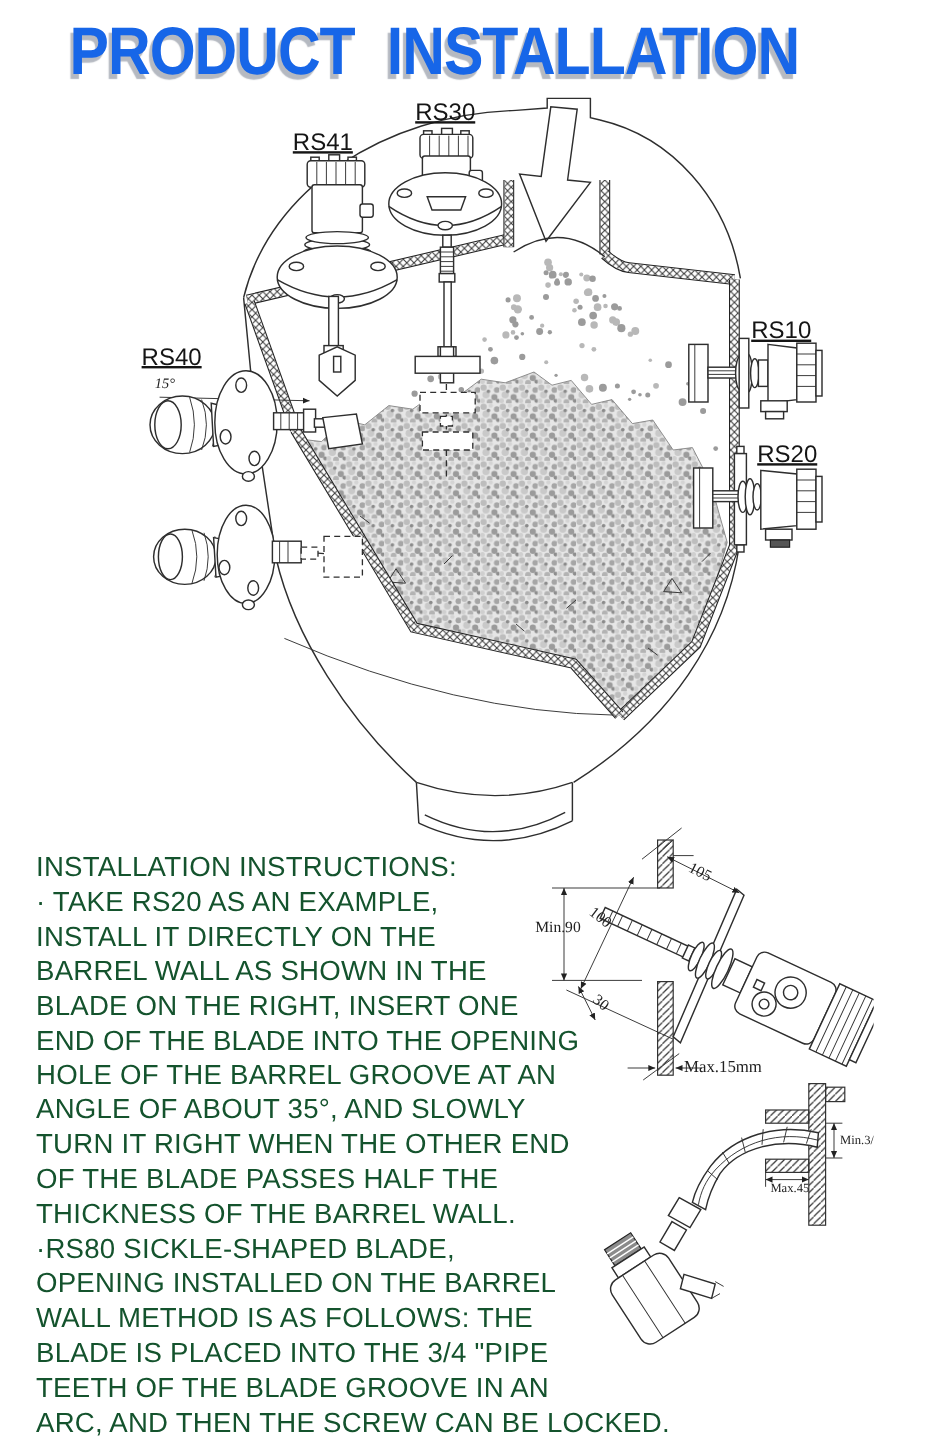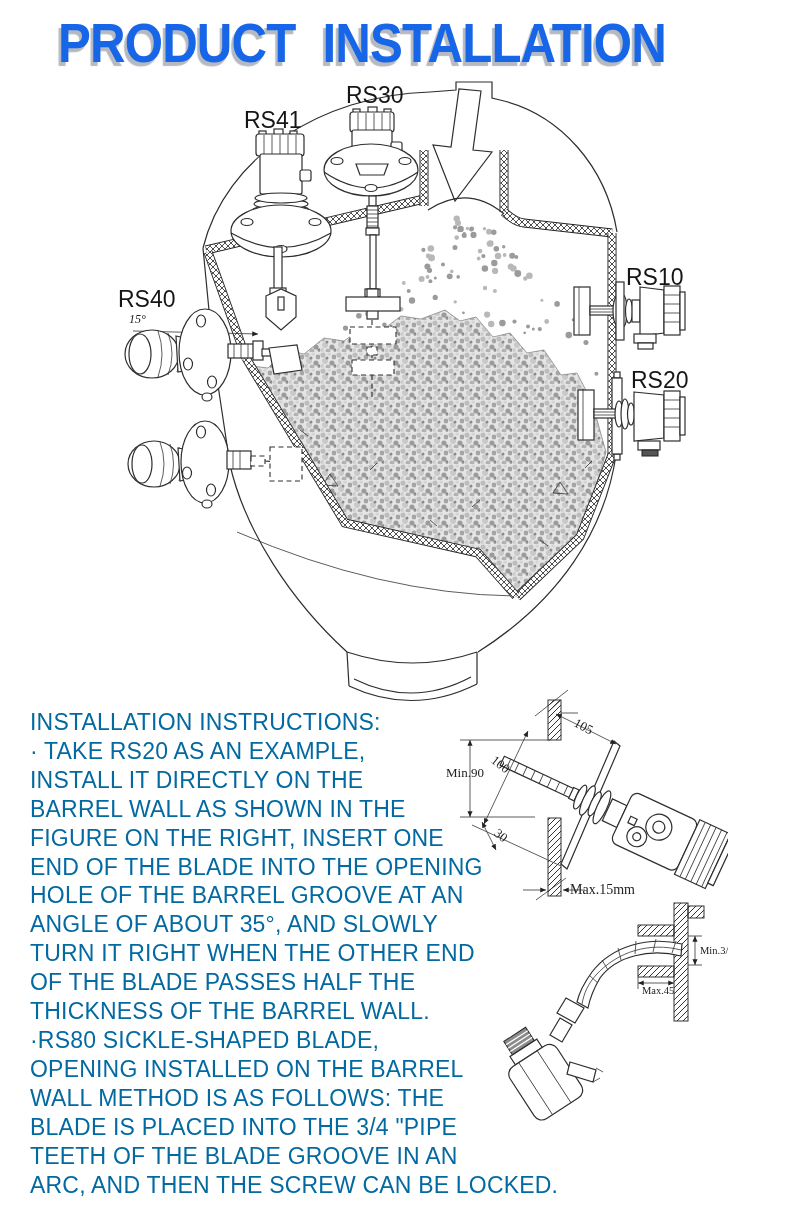--- a/index.html
+++ b/index.html
@@ -5,26 +5,26 @@
   html,body{margin:0;padding:0;background:#fff;}
   .page{position:relative;width:728px;height:1212px;background:#ffffff;overflow:hidden;
         font-family:"Liberation Sans","DejaVu Sans",sans-serif;}
   .title{position:absolute;left:58px;top:10px;margin:0;
          font-family:"Liberation Sans","DejaVu Sans",sans-serif;
          font-size:56px;font-weight:900;letter-spacing:-1px;word-spacing:16px;
          color:var(--title-blue,#1766e8);
          transform:scaleX(.88);transform-origin:left top;white-space:nowrap;
          text-shadow:-3px 4px 1px rgba(120,128,142,.55);}
   .art{position:absolute;left:0;top:0;}
-  .lbl{position:absolute;font-size:23px;line-height:1;color:#151515;white-space:nowrap;}
+  .lbl{position:absolute;font-size:20px;line-height:1;color:#151515;white-space:nowrap;text-decoration:underline;}
   .dim{position:absolute;font-family:"Liberation Serif","DejaVu Serif",serif;
        font-size:13px;line-height:1;color:#222;white-space:nowrap;transform-origin:left top;}
   .dim.small{font-size:10.5px;}
   .instructions{position:absolute;left:30px;top:708px;}
-  .iline{font-size:23px;line-height:28.9px;letter-spacing:.2px;color:#0369a1;white-space:nowrap;}
+  .iline{font-size:23px;line-height:28.9px;letter-spacing:.2px;color:#14532d;white-space:nowrap;}
   svg .ln{stroke:#2e2e2e;stroke-width:1.2;fill:none;}
   svg .wh{stroke:#2e2e2e;stroke-width:1.2;fill:#ffffff;}
   svg .bo{stroke:#222;stroke-width:9;fill:none;}
   svg .bi{stroke:#fff;stroke-width:7.2;fill:none;}
   svg .dash{stroke:#2e2e2e;stroke-width:1.1;fill:none;stroke-dasharray:5 3.5;}
   svg .dashf{stroke:#2e2e2e;stroke-width:1.1;fill:#fff;stroke-dasharray:5 3.5;}
   svg .thin{stroke:#333;stroke-width:.8;fill:none;}
 </style>
 </head>
 <body>
@@ -422,21 +422,21 @@
   <div class="dim" style="left:570px;top:883px;font-size:14px">Max.15mm</div>
 
   <div class="dim small" style="left:700px;top:946px">Min.3/4"PF</div>
   <div class="dim small" style="left:642px;top:986px">Max.45</div>
 
   <div class="instructions">
     <div class="iline">INSTALLATION INSTRUCTIONS:</div>
     <div class="iline">· TAKE RS20 AS AN EXAMPLE,</div>
     <div class="iline">INSTALL IT DIRECTLY ON THE</div>
     <div class="iline">BARREL WALL AS SHOWN IN THE</div>
-    <div class="iline">FIGURE ON THE RIGHT, INSERT ONE</div>
+    <div class="iline">BLADE ON THE RIGHT, INSERT ONE</div>
     <div class="iline">END OF THE BLADE INTO THE OPENING</div>
     <div class="iline">HOLE OF THE BARREL GROOVE AT AN</div>
     <div class="iline">ANGLE OF ABOUT 35°, AND SLOWLY</div>
     <div class="iline">TURN IT RIGHT WHEN THE OTHER END</div>
     <div class="iline">OF THE BLADE PASSES HALF THE</div>
     <div class="iline">THICKNESS OF THE BARREL WALL.</div>
     <div class="iline">·RS80 SICKLE-SHAPED BLADE,</div>
     <div class="iline">OPENING INSTALLED ON THE BARREL</div>
     <div class="iline">WALL METHOD IS AS FOLLOWS: THE</div>
     <div class="iline">BLADE IS PLACED INTO THE 3/4 "PIPE</div>

